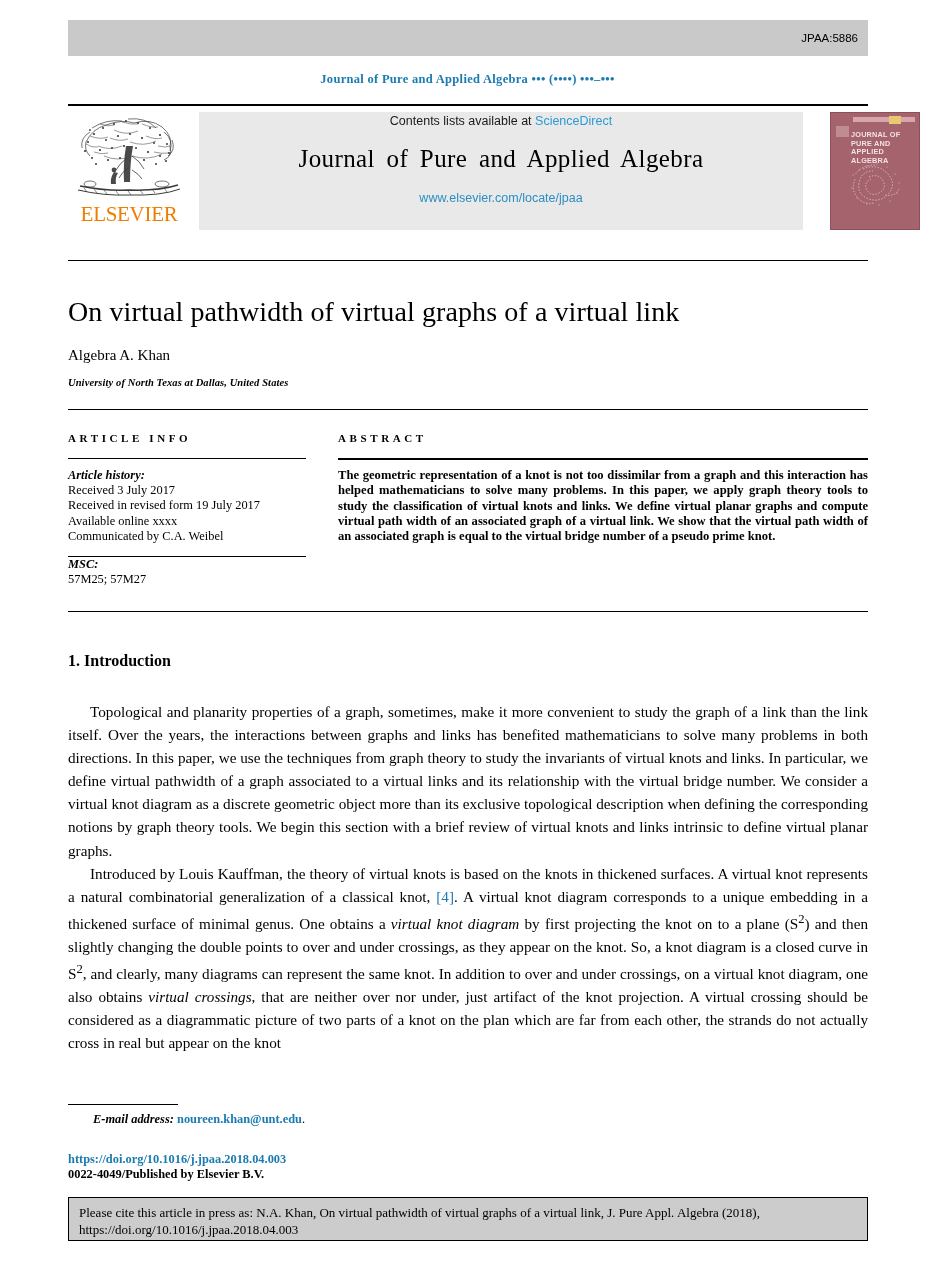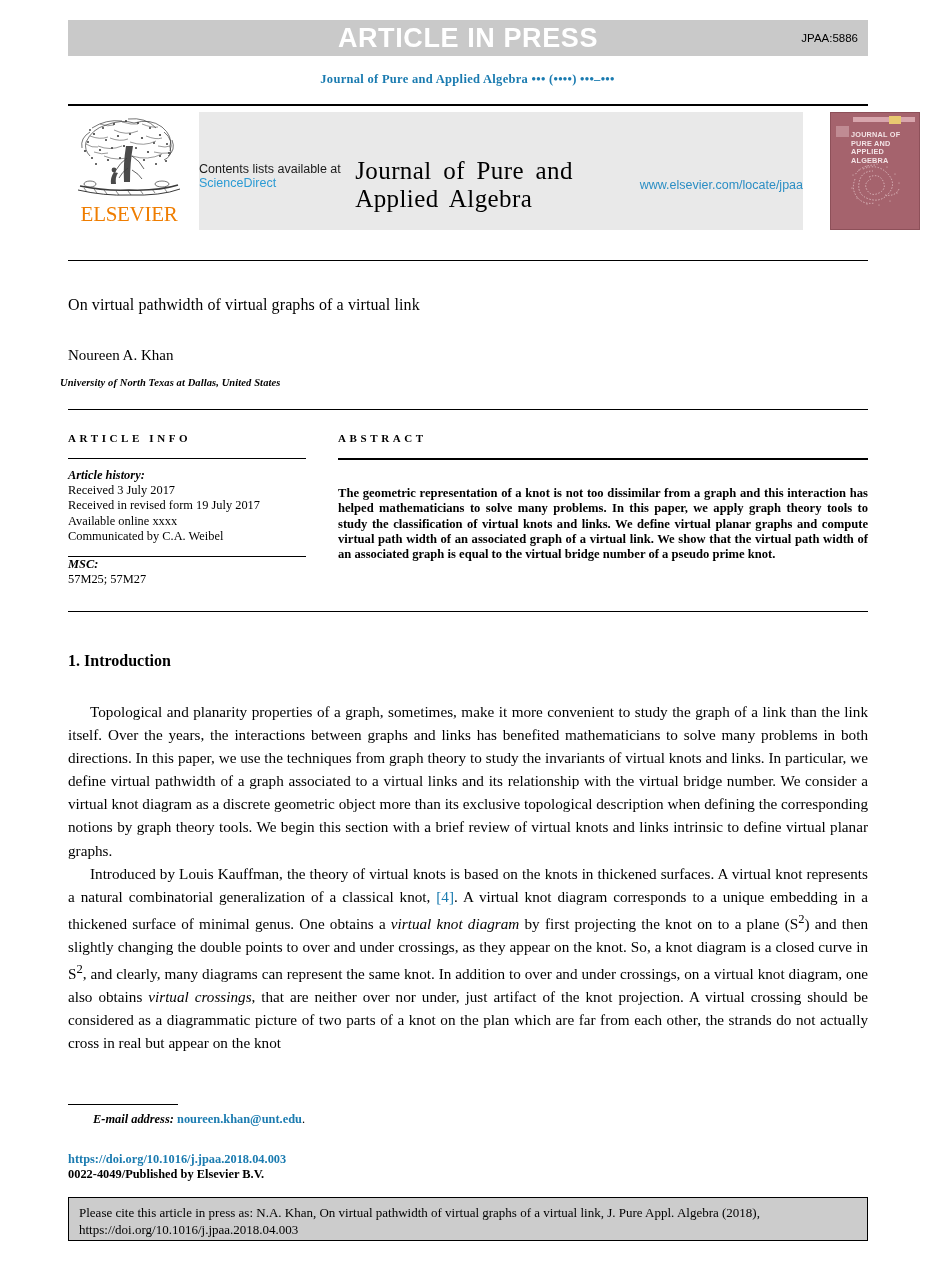--- a/index.html
+++ b/index.html
@@ -103,25 +103,25 @@
   }
 
   .contents-box {
     position: absolute;
     left: 131px;
     top: 8px;
     width: 604px;
     height: 118px;
     background: #e9e9e9;
     display: flex;
-    flex-direction: row;
+    flex-direction: column;
     align-items: center;
     justify-content: flex-start;
     box-sizing: border-box;
-    padding-top: 10px;
+    padding-top: 2px;
   }
   .contents-line {
     font-family: "Liberation Sans", sans-serif;
     font-size: 12.5px;
     color: #1a1a1a;
   }
   .contents-line .sd-link {
     color: #2b9bd4;
   }
   .journal-name {
@@ -202,35 +202,35 @@
     width: 800px;
     height: 1px;
     background: #000;
   }
   .paper-title {
     position: absolute;
     left: 68px;
     top: 296px;
     width: 800px;
     font-family: "Liberation Serif", serif;
-    font-size: 16px;
+    font-size: 28px;
     color: #000;
     letter-spacing: 0.1px;
   }
   .author {
     position: absolute;
     left: 68px;
     top: 347px;
     font-family: "Liberation Serif", serif;
     font-size: 15px;
     color: #000;
   }
   .affiliation {
     position: absolute;
-    left: 60px;
+    left: 68px;
     top: 377px;
     font-family: "Liberation Serif", serif;
     font-style: italic;
     font-weight: bold;
     font-size: 10.5px;
     color: #000;
     letter-spacing: 0.1px;
   }
 
   
@@ -290,21 +290,21 @@
   .msc-title {
     font-style: italic;
     font-weight: bold;
   }
   .abstract-rule {
     height: 2px;
     background: #000;
     margin-top: 14px;
   }
   .abstract-text {
-    margin-top: 26px;
+    margin-top: 8px;
     font-family: "Liberation Serif", serif;
     font-weight: bold;
     font-size: 12.6px;
     line-height: 15.3px;
     text-align: justify;
     color: #000;
   }
   .abstract-pub {
     margin-top: 2px;
     text-align: right;
@@ -410,21 +410,20 @@
     font-family: "Liberation Serif", serif;
     font-size: 13px;
     line-height: 17px;
     color: #000;
   }
 </style>
 </head>
 <body>
 
 <div class="press-band">
-  <span class="press-band-text">ARTICLE IN PRESS</span>
   <span class="press-code">JPAA:5886</span>
 </div>
 
 <div class="running-head">Journal of Pure and Applied Algebra ••• (••••) •••–•••</div>
 
 <div class="masthead">
   <div class="masthead-rule"></div>
 
   <div class="logo-box">
     <svg class="logo-tree" viewBox="0 0 118 92">
@@ -530,21 +529,21 @@
           <circle cx="22" cy="43" r="0.55"></circle>
           <circle cx="12" cy="37" r="0.55"></circle>
         <circle cx="7" cy="27" r="0.55"></circle>
       </g>
     </svg>
   </div>
 </div>
 
 <div class="title-rule"></div>
 <div class="paper-title">On virtual pathwidth of virtual graphs of a virtual link</div>
-<div class="author">Noureen A. Khan</div>
+<div class="author">Algebra A. Khan</div>
 <div class="affiliation">University of North Texas at Dallas, United States</div>
 
 <div class="info-rule"></div>
 
 <div class="col-left">
   <div class="sec-label">ARTICLE INFO</div>
   <div class="thin-rule"></div>
   <div class="hist-block">
     <div class="hist-title">Article history:</div>
     <div>Received 3 July 2017</div>

